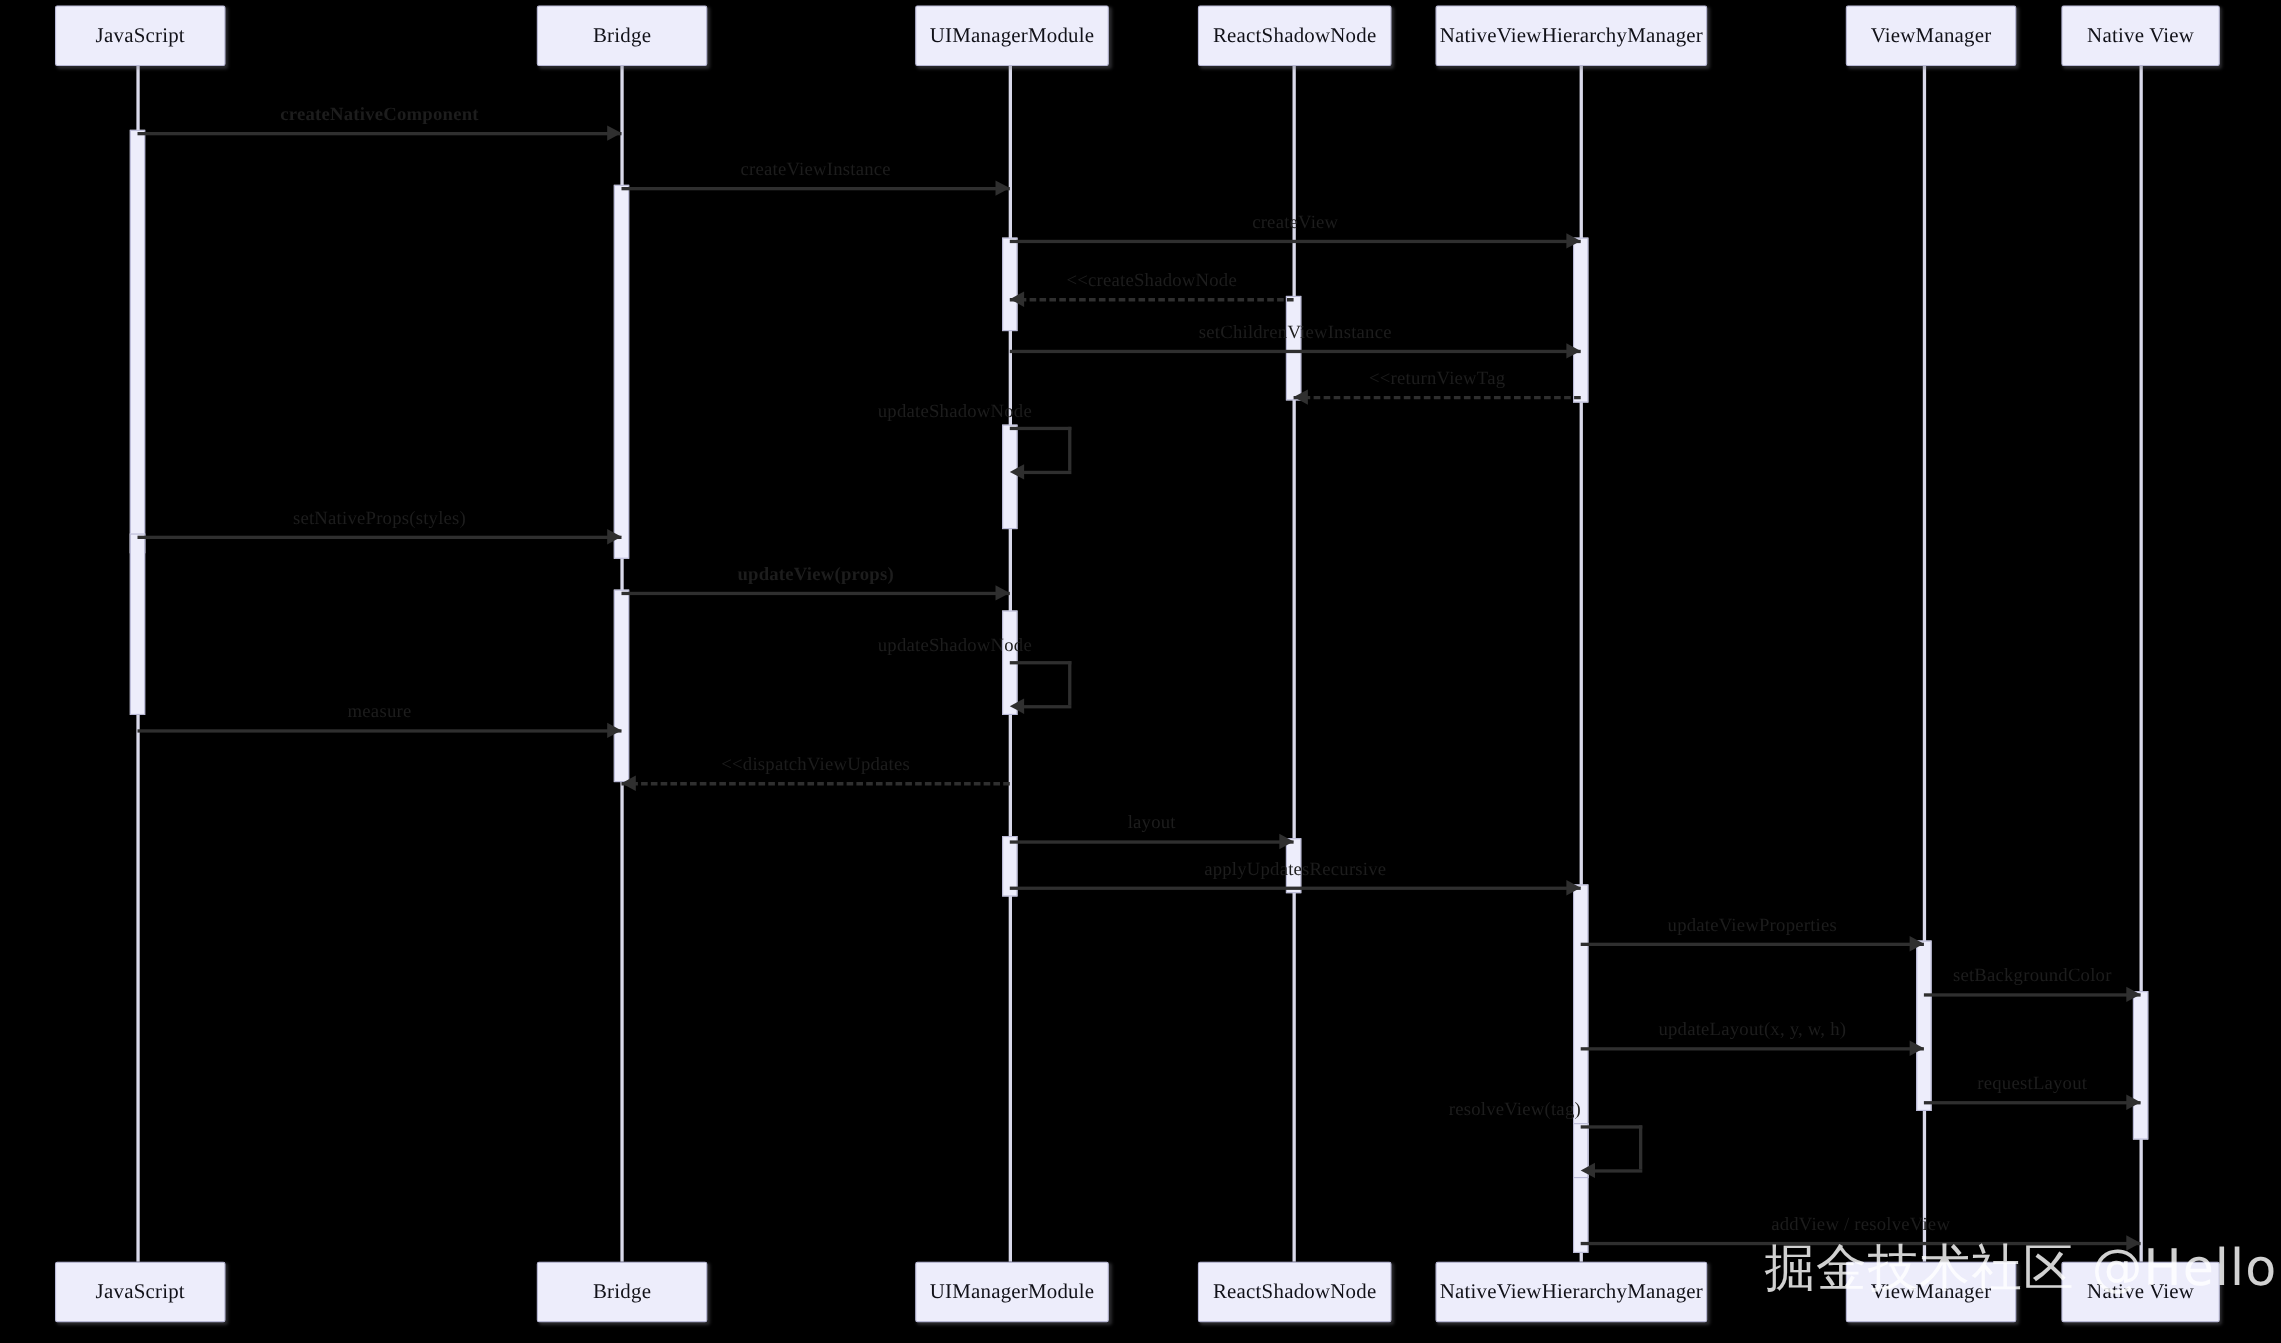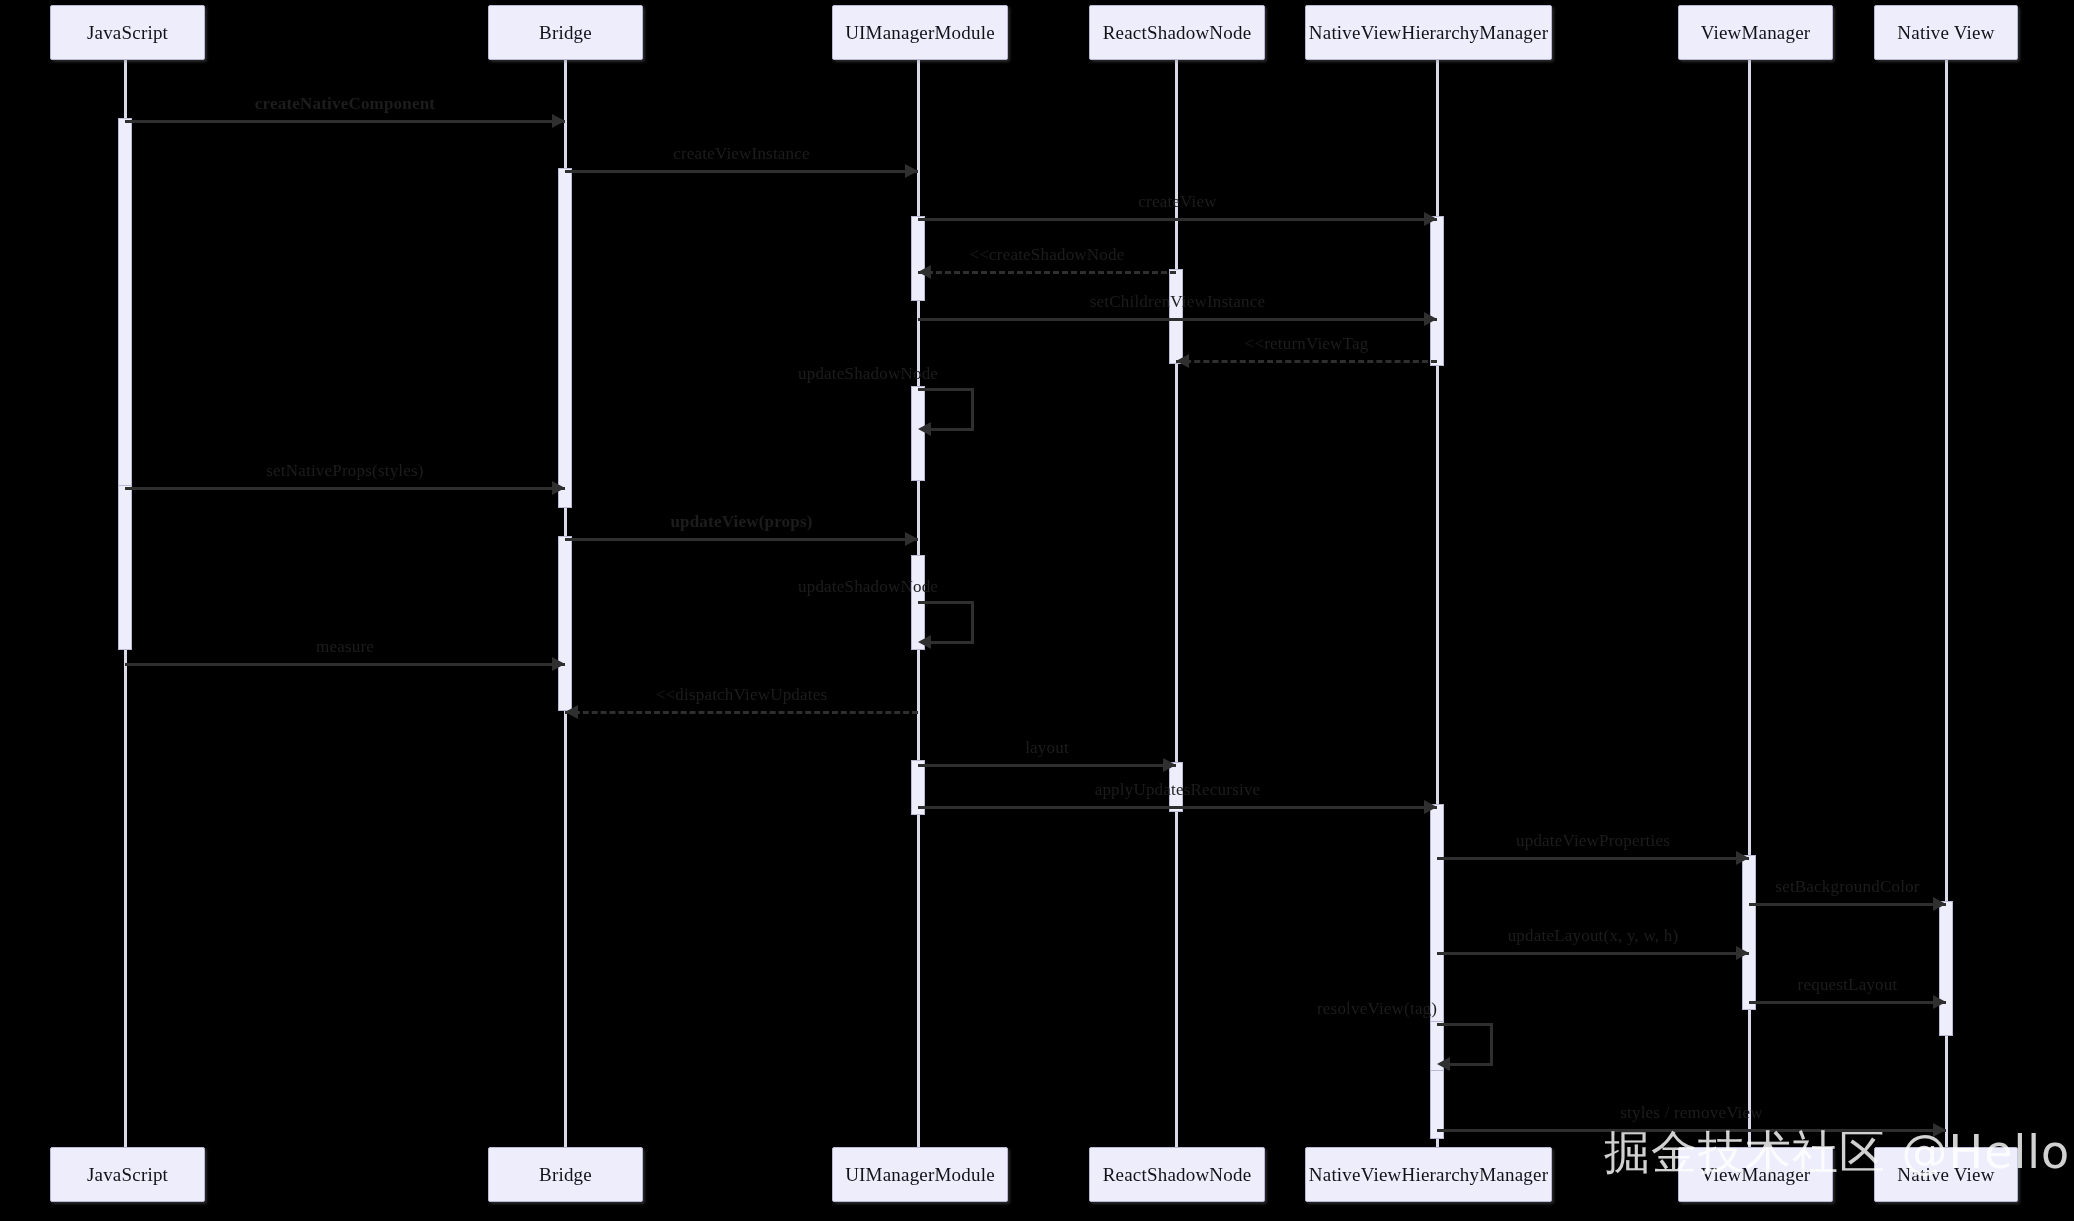--- a/index.html
+++ b/index.html
@@ -271,21 +271,21 @@
       <div class="label" style="left: 156px;">updateLayout(x, y, w, h)</div>
     </div>
     <div class="msg to-right" style="left: 1749px; top: 1001px; width: 197px;">
       <div class="line" style="width: 197px;"></div>
       <div class="head" style="left: 184px;"></div>
       <div class="label" style="left: 98.5px;">requestLayout</div>
     </div>
     <div class="msg to-right" style="left: 1437px; top: 1129px; width: 509px;">
       <div class="line" style="width: 509px;"></div>
       <div class="head" style="left: 496px;"></div>
-      <div class="label" style="left: 254.5px;">styles / removeView</div>
+      <div class="label" style="left: 254.5px;">addView / resolveView</div>
     </div>
     <div class="selfcall" style="left: 918px; top: 388px; width: 62px; height: 40px;">
       <div class="seg" style="left: 0px; top: 0px; width: 56px; height: 3px;"></div>
       <div class="seg" style="left: 53px; top: 0px; width: 3px; height: 40px;"></div>
       <div class="seg" style="left: 12px; top: 40px; width: 44px; height: 3px;"></div>
       <div class="head" style="left: 0px; top: 34px; border-right: none; border-left: 13px solid rgb(47, 47, 47); transform: scaleX(-1);"></div>
       <div class="label" style="left: -120px; top: -24px;">updateShadowNode</div>
     </div>
     <div class="selfcall" style="left: 918px; top: 557px; width: 62px; height: 40px; margin-top: 44px;">
       <div class="seg" style="left: 0px; top: 0px; width: 56px; height: 3px;"></div>

